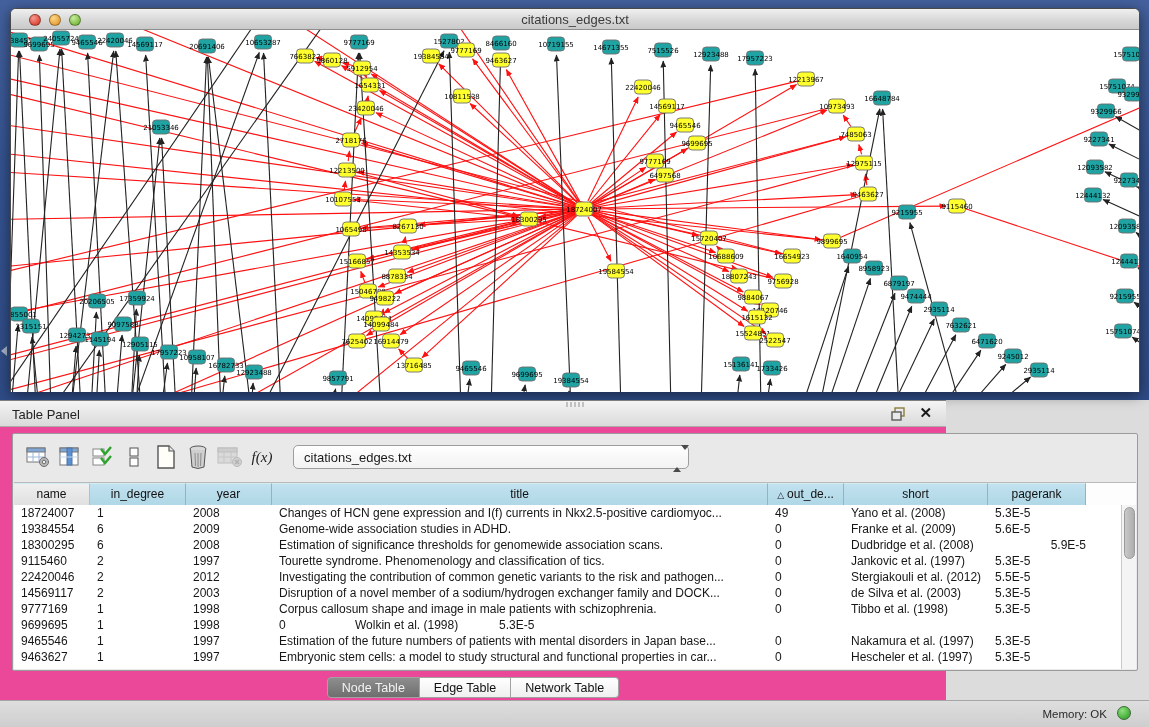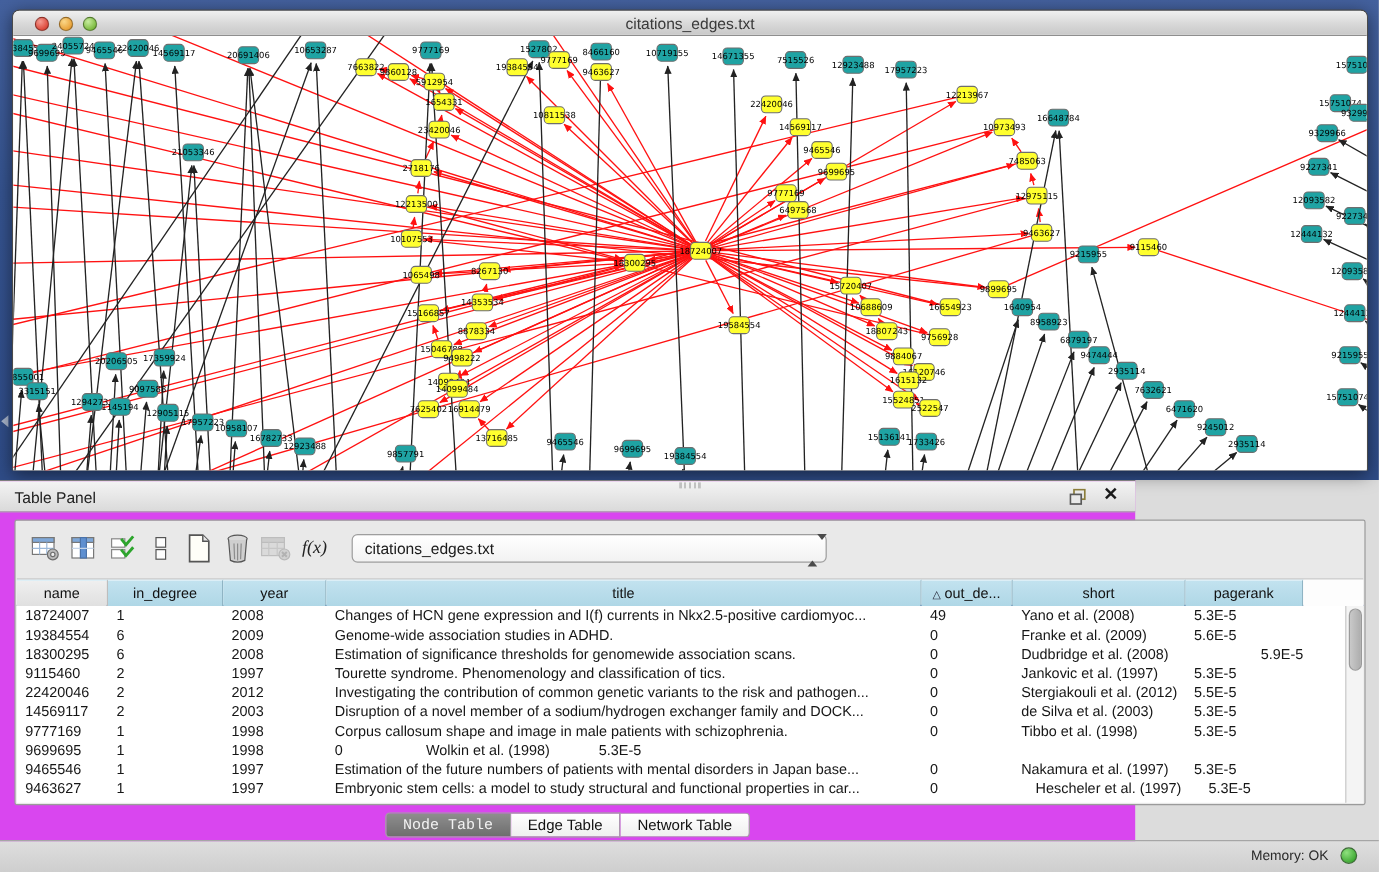--- a/index.html
+++ b/index.html
@@ -25,21 +25,21 @@
     border:1px solid rgba(0,0,0,.35); }
   #tl-close { left:18px; background:radial-gradient(circle at 35% 30%,#F59A90,#DD4A3C 70%); }
   #tl-min   { left:38px; background:radial-gradient(circle at 35% 30%,#FBD788,#E9A33B 70%); }
   #tl-zoom  { left:58px; background:radial-gradient(circle at 35% 30%,#C7EC9E,#7FBD43 70%); }
   #net-canvas { position:relative; width:1128px; height:362px; background:#FFF; overflow:hidden; }
   #net { display:block; }
   #net text { font-family:"DejaVu Sans", sans-serif; font-size:7px; fill:#000; }
 
   
   #table-panel { position:absolute; left:0; top:400px; width:946px; height:327px;
-    background:#d946ef; border-top:1px solid #7E7E7E; }
+    background:#ec4899; border-top:1px solid #7E7E7E; }
   #tp-titlebar { position:relative; height:26px;
     background:linear-gradient(180deg,#F4F4F4,#DADADA);
     border-bottom:1px solid #ACACAC; }
   #tp-title { position:absolute; left:12px; top:6px; font-size:13px; color:#222; }
   #tp-grip { position:absolute; left:566px; top:1px; width:18px; height:5px;
     background:repeating-linear-gradient(90deg,#B5B5B5 0 2px,transparent 2px 4px); opacity:.8; }
   #tp-float { position:absolute; right:40px; top:6px; width:15px; height:14px; cursor:pointer; }
   #tp-close { position:absolute; right:14px; top:4px; font-size:15px; font-weight:bold;
     color:#1A1A1A; cursor:pointer; line-height:16px; }
 
@@ -80,21 +80,21 @@
   #vscroll { position:absolute; right:0; top:22px; bottom:0; width:15px;
     background:#F4F4F4; border-left:1px solid #C9C9C9; }
   #vthumb { position:absolute; left:1.5px; top:2px; width:11px; height:52px; border-radius:6px;
     background:linear-gradient(90deg,#C9C9C9,#ADADAD); border:1px solid #9A9A9A; }
 
   #tp-tabs { position:absolute; left:0; right:0; top:276px; height:22px;
     display:flex; justify-content:center; }
   .seg { height:21px; line-height:20px; font-size:12.5px; padding:0 14px;
     border:1px solid #A2A2A2; border-left:none; cursor:pointer;
     background:linear-gradient(180deg,#FFFFFF,#EFEFEF); color:#111; }
-  .seg.first { border-left:1px solid #A2A2A2; border-radius:4px 0 0 4px;font-family:Liberation Mono, monospace; }
+  .seg.first { border-left:1px solid #A2A2A2; border-radius:4px 0 0 4px; }
   .seg.last { border-radius:0 4px 4px 0; }
   .seg.active { background:linear-gradient(180deg,#8E8E8E,#6E6E6E); color:#F3F3F3; }
 
   #statusbar { position:absolute; left:0; top:700px; width:1149px; height:27px;
     background:linear-gradient(180deg,#DEDEDE,#CECECE); border-top:1px solid #A6A6A6; }
   #mem-label { position:absolute; right:42px; top:7px; font-size:11.5px; color:#2A2A2A; }
   #mem-dot { position:absolute; right:18px; top:5px; width:14px; height:14px; border-radius:50%;
     background:radial-gradient(circle at 35% 30%,#8FE07F,#3EA933 75%); border:1px solid #3C6B36; }
 </style>
 </head>
@@ -895,21 +895,21 @@
               <div class="tcell" style="width: 76px;">0</div>
               <div class="tcell" style="width: 144px;">Nakamura et al. (1997)</div>
               <div class="tcell" style="width: 98px;">5.3E-5</div>
             </div>
             <div class="trow">
               <div class="tcell" style="width: 76px;">9463627</div>
               <div class="tcell" style="width: 96px;">1</div>
               <div class="tcell" style="width: 86px;">1997</div>
               <div class="tcell" style="width: 496px;">Embryonic stem cells: a model to study structural and functional properties in car...</div>
               <div class="tcell" style="width: 76px;">0</div>
-              <div class="tcell" style="width: 144px; margin-left: 12px;">Hescheler et al. (1997)</div>
+              <div class="tcell" style="width: 144px;">Hescheler et al. (1997)</div>
               <div class="tcell" style="width: 98px;">5.3E-5</div>
             </div>
           </div>
         <div id="vscroll">
           <div id="vthumb"></div>
         </div>
       </div>
     </div>
 
     <div id="tp-tabs">

